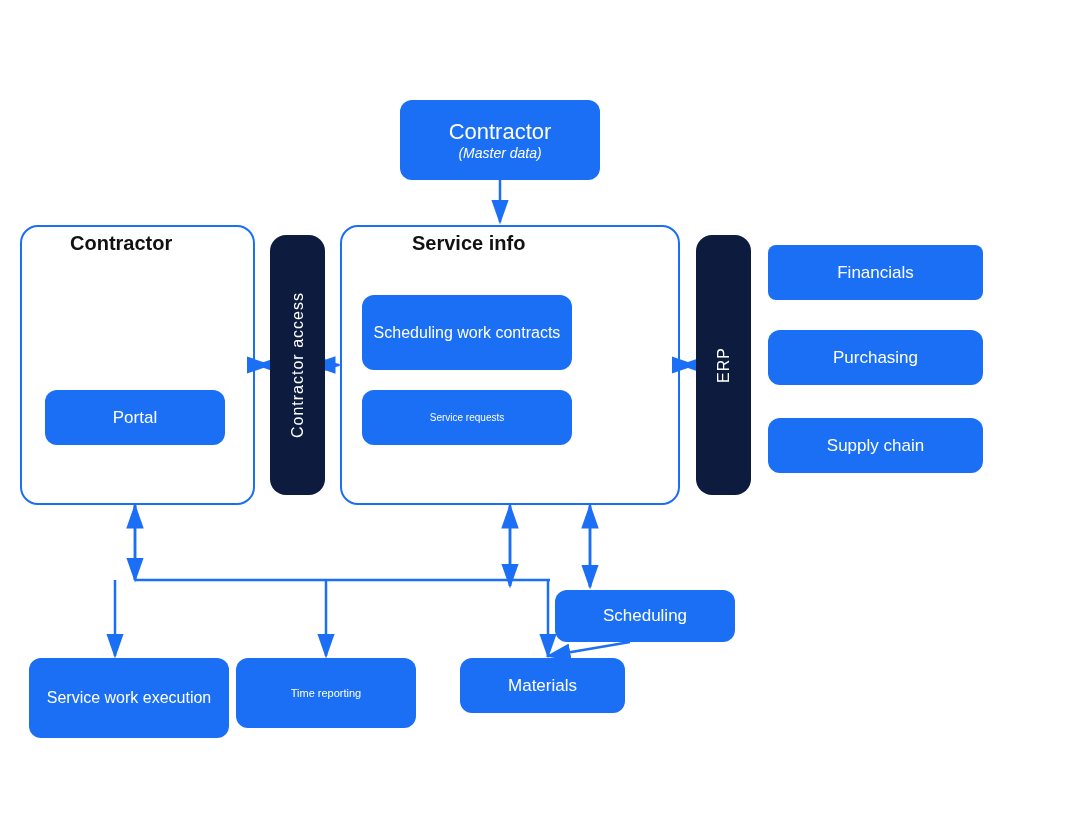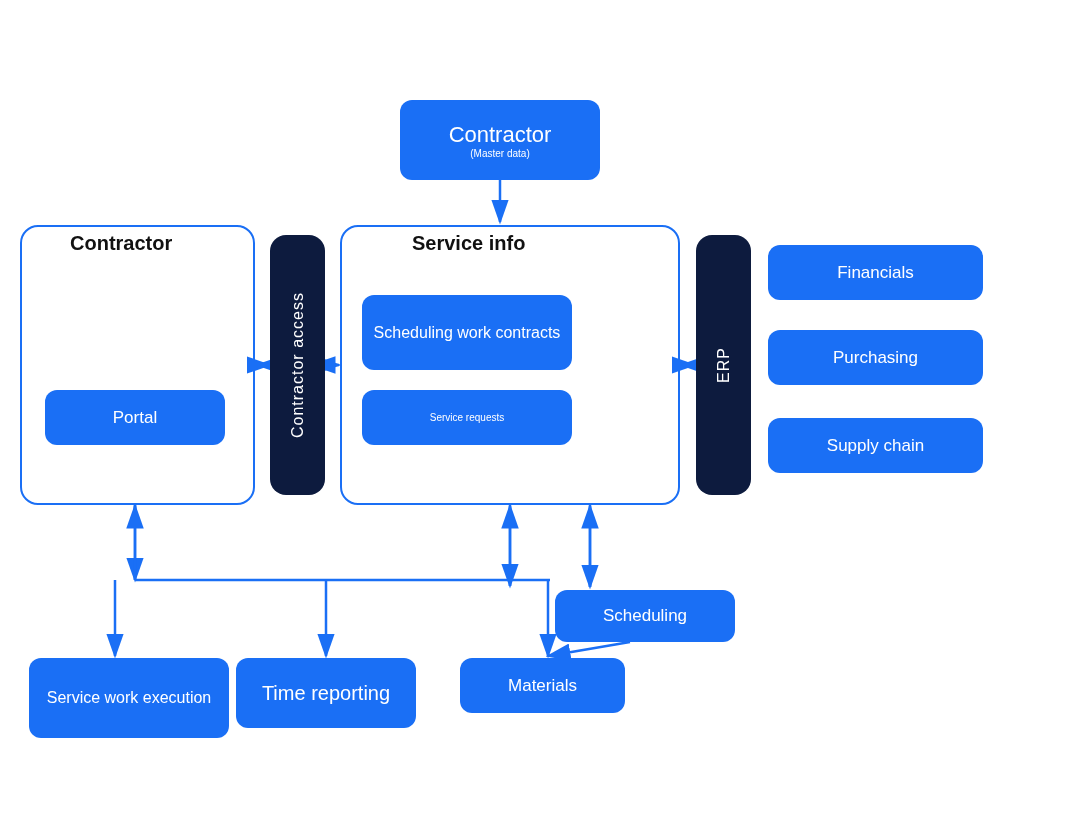--- a/index.html
+++ b/index.html
@@ -65,21 +65,22 @@
       height: 840px;
       pointer-events: none;
     }
     
     #contractor-master {
       left: 400px; top: 100px;
       width: 200px; height: 80px;
       font-size: 22px;
     }
     #contractor-master .sub {
-      font-size: 10px;
+      font-size: 14px;
+      font-style: italic;
       font-weight: 400;
     }
 
     
     #contractor-outline {
       left: 20px; top: 225px;
       width: 235px; height: 280px;
     }
     #contractor-label {
       left: 70px; top: 232px;
@@ -120,21 +121,21 @@
 
     
     #erp-pill {
       left: 696px; top: 235px;
       width: 55px; height: 260px;
     }
 
     
     #financials-box {
       left: 768px; top: 245px;
-      width: 215px; height: 55px;
+      width: 215px; height: 55px; border-radius: 8px;
     }
     #purchasing-box {
       left: 768px; top: 330px;
       width: 215px; height: 55px;
     }
     #supply-chain-box {
       left: 768px; top: 418px;
       width: 215px; height: 55px;
     }
 
@@ -146,21 +147,21 @@
 
     
     #service-work-box {
       left: 29px; top: 658px;
       width: 200px; height: 80px;
       font-size: 16px;
     }
     #time-reporting-box {
       left: 236px; top: 658px;
       width: 180px; height: 70px;
-      font-size: 20px;
+      font-size: 11px;
     }
     #materials-box {
       left: 460px; top: 658px;
       width: 165px; height: 55px;
       font-size: 17px;
     }
   </style>
 </head>
 <body>
 

